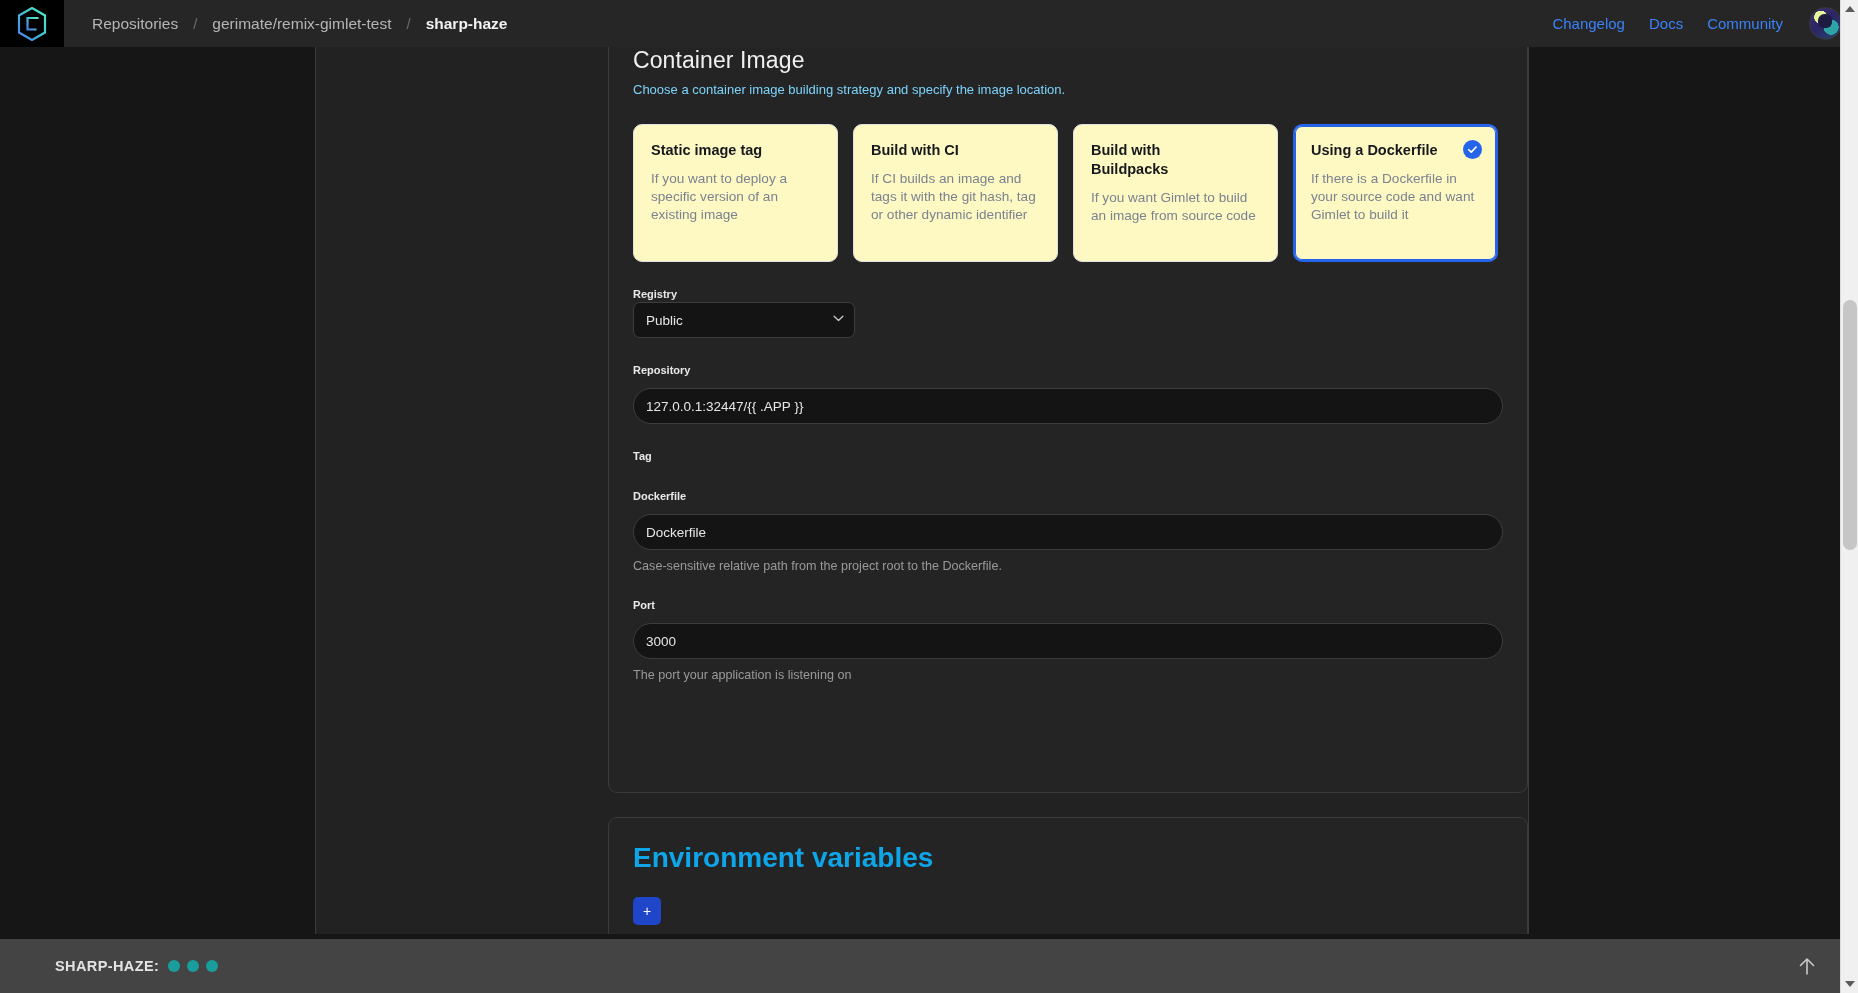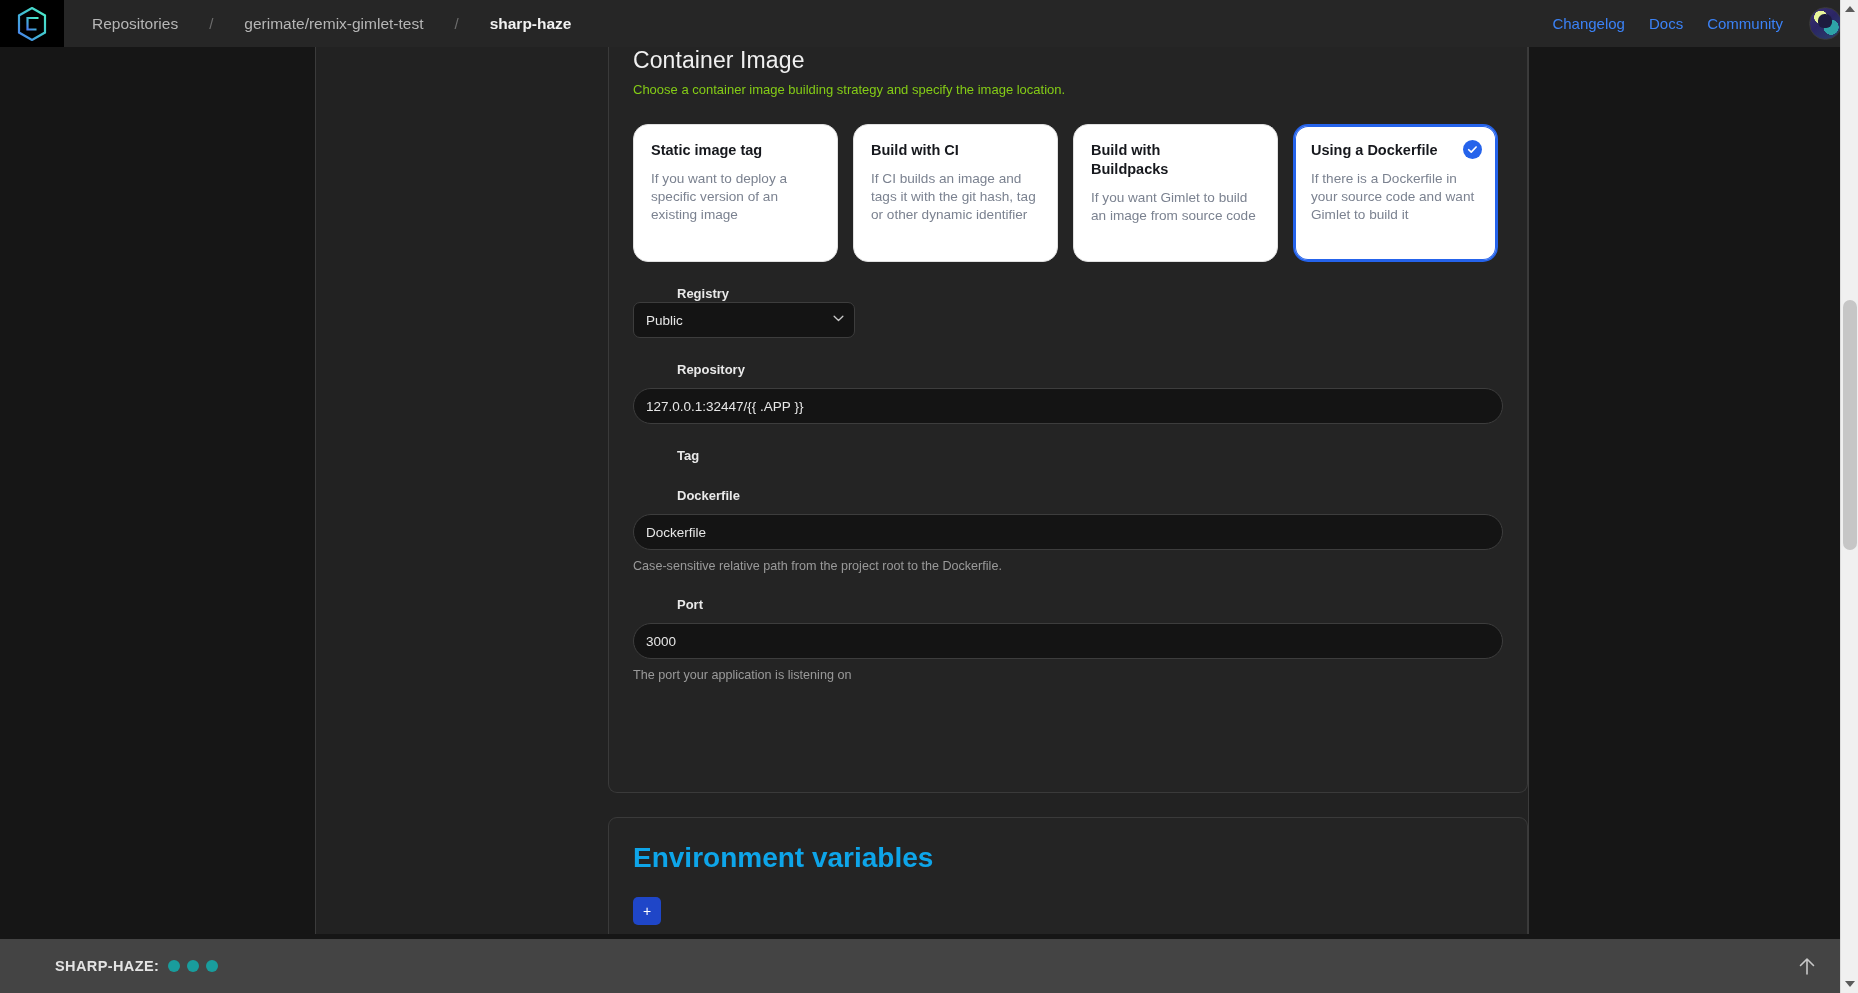--- a/index.html
+++ b/index.html
@@ -13,21 +13,21 @@
 
   
   .topbar {
     position: absolute; top: 0; left: 0; width: 1858px; height: 47px;
     background: #262626; display: flex; align-items: center;
   }
   .logo-box {
     width: 64px; height: 47px; background: #000; flex: 0 0 64px;
     display: flex; align-items: center; justify-content: center;
   }
-  .breadcrumb { display: flex; align-items: center; gap: 16px; margin-left: 15px; }
+  .breadcrumb { display: flex; align-items: center; gap: 0px; margin-left: 15px; }
   .crumb {
     font-size: 15.5px; color: #b6b6b6; padding: 0 13px; text-decoration: none;
     white-space: nowrap;
   }
   .crumb.current { color: #f2f2f2; font-weight: 700; }
   .crumb-sep { color: #6d6d6d; font-size: 15px; padding: 0 2px; }
   .topnav { margin-left: auto; display: flex; align-items: center; gap: 0px; padding-right: 16px; }
   .topnav a {
     font-size: 15px; color: #3b82f6; text-decoration: none; padding: 0 12px; white-space: nowrap;
   }
@@ -64,27 +64,27 @@
   }
   .panel-a { top: 0px; height: 746px; border-top: none; border-radius: 0 0 9px 9px; }
   .panel-b { top: 770px; height: 180px; }
 
   .panel-inner { padding: 0 24px; }
 
   .section-title {
     font-size: 23px; color: #f0f0f0; font-weight: 400; letter-spacing: .1px;
   }
   .section-sub {
-    font-size: 13px; color: #84cc16; margin-top: 8px;
+    font-size: 13px; color: #7dd3fc; margin-top: 8px;
   }
 
   
   .cards { display: flex; gap: 15px; margin-top: 27px; }
   .opt-card {
-    width: 205px; min-height: 138px; background: #ffffff; border-radius: 15px;
+    width: 205px; min-height: 138px; background: #fef9c3; border-radius: 9px;
     padding: 16px 17px 16px 17px; position: relative; border: 1px solid #e0e0e0;
     cursor: pointer;
   }
   .opt-card.selected {
     border: 2px solid #2563eb; padding: 15px 16px 15px 16px;
     box-shadow: 0 0 0 1px #2563eb inset;
   }
   .opt-title {
     font-size: 14.5px; color: #16181d; font-weight: 700; line-height: 1.3;
     padding-right: 26px;
@@ -94,21 +94,21 @@
   }
   .check-badge {
     position: absolute; top: 14px; right: 14px; width: 19px; height: 19px;
     border-radius: 50%; background: #2563eb; display: flex;
     align-items: center; justify-content: center;
   }
   .check-badge svg { width: 11px; height: 11px; display: block; }
 
   
   .field { margin-top: 22px; }
-  .field-label { font-size: 13px; color: #e9e9e9; font-weight: 700; margin-left: 44px; }
+  .field-label { font-size: 11px; color: #e9e9e9; font-weight: 700; }
   .field-hint { font-size: 12.6px; color: #9a9a9a; margin-top: 9px; }
 
   .select-wrap { position: relative; width: 222px; margin-top: 0; }
   select.control {
     appearance: none; -webkit-appearance: none;
     width: 100%; height: 36px; background: #141414; color: #e6e6e6;
     border: 1px solid #3d3d3d; border-radius: 7px; padding: 0 30px 0 12px;
     font-size: 13.5px; font-family: "Liberation Sans", sans-serif; cursor: pointer;
   }
   .chev {

